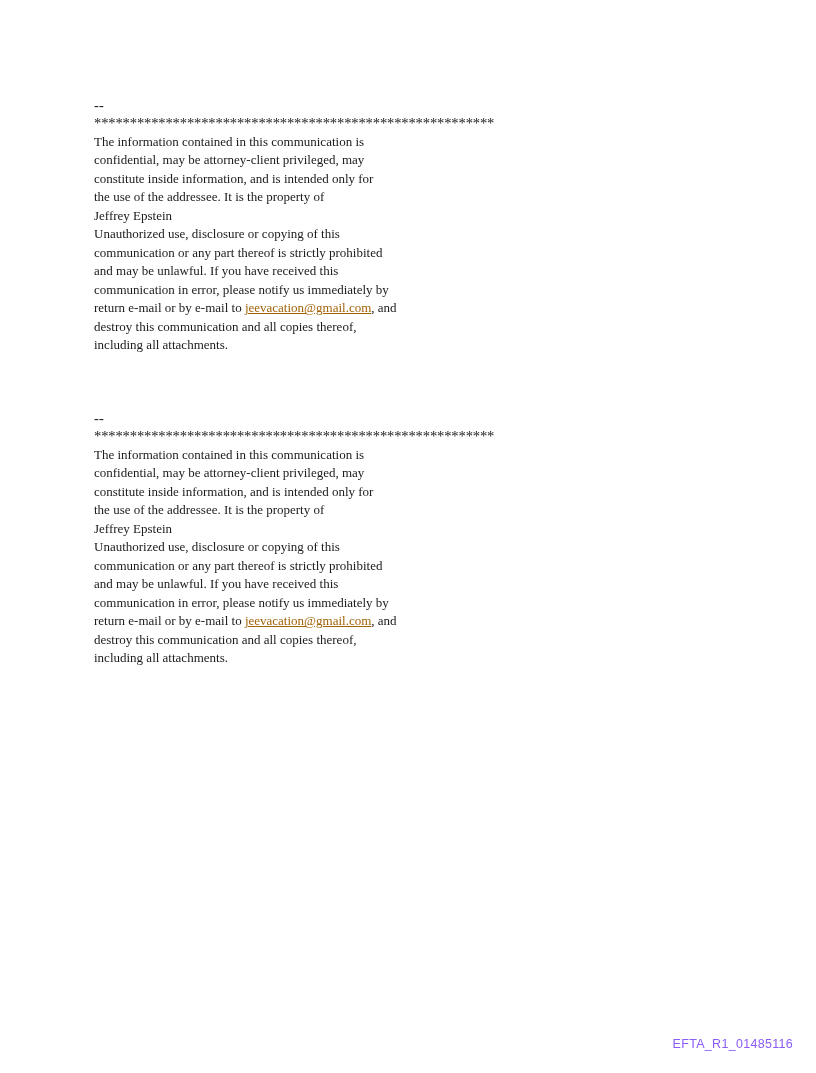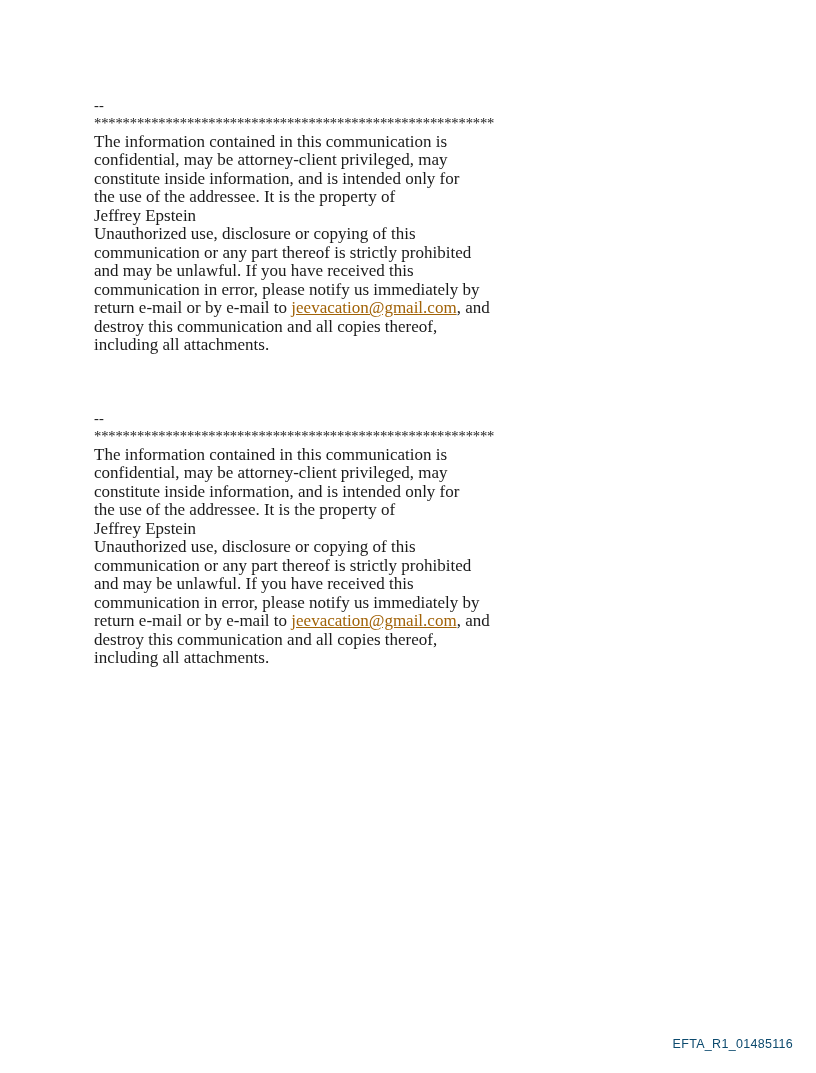--- a/index.html
+++ b/index.html
@@ -29,38 +29,38 @@
     line-height: 18.4px;
     letter-spacing: 0.2px;
   }
   .stars {
     font-size: 14.6px;
     line-height: 18.4px;
     letter-spacing: -0.15px;
     white-space: nowrap;
   }
   .para {
-    font-size: 17px;
+    font-size: 13px;
     line-height: 18.5px;
   }
   .para .line {
     white-space: pre;
   }
   .email {
     color: #a16207;
     text-decoration: underline;
   }
   .footer-id {
     position: absolute;
     right: 23px;
     bottom: 22px;
     font-family: "Liberation Sans", sans-serif;
     font-size: 12.5px;
     letter-spacing: 0.3px;
-    color: #0c4a6e;
+    color: #8b5cf6;
   }
 </style>
 </head>
 <body>
 
 <div class="page">
 
   <div class="block block-1">
     <div class="dashes">--</div>
     <div class="stars">********************************************************</div>

